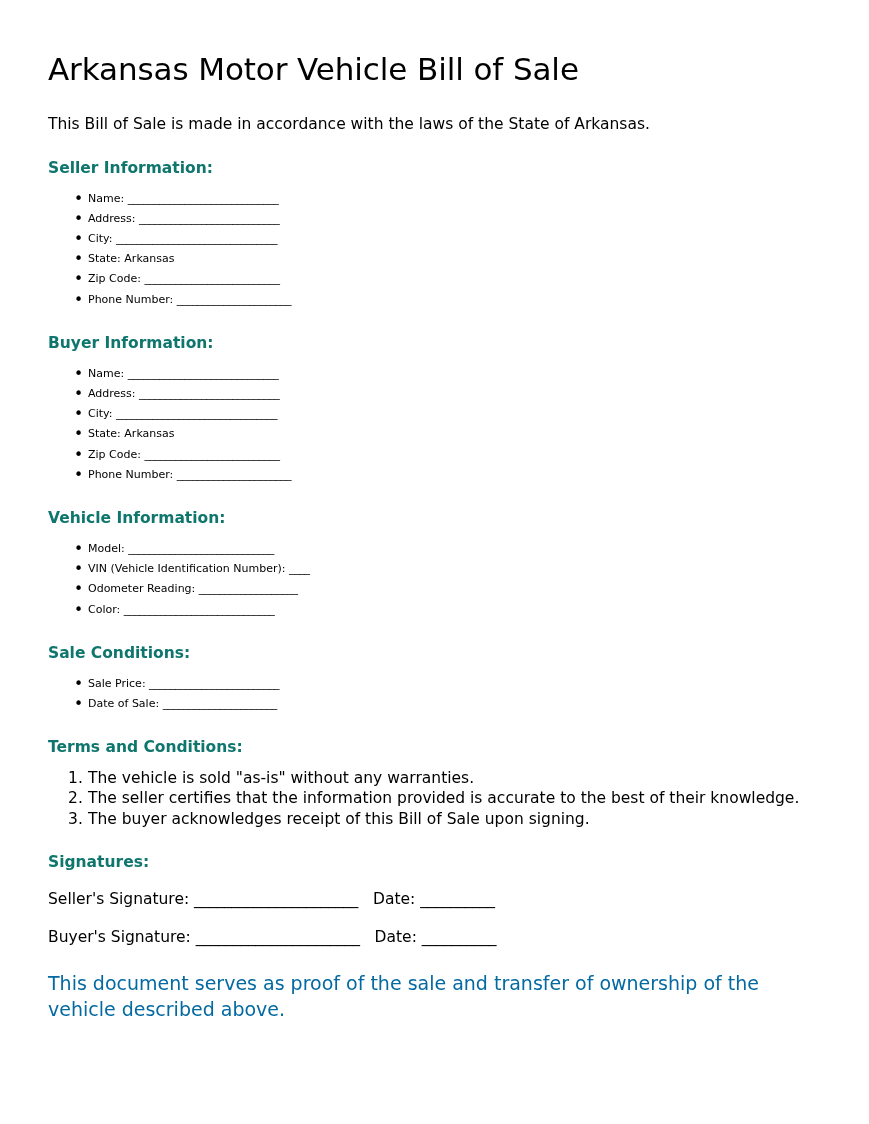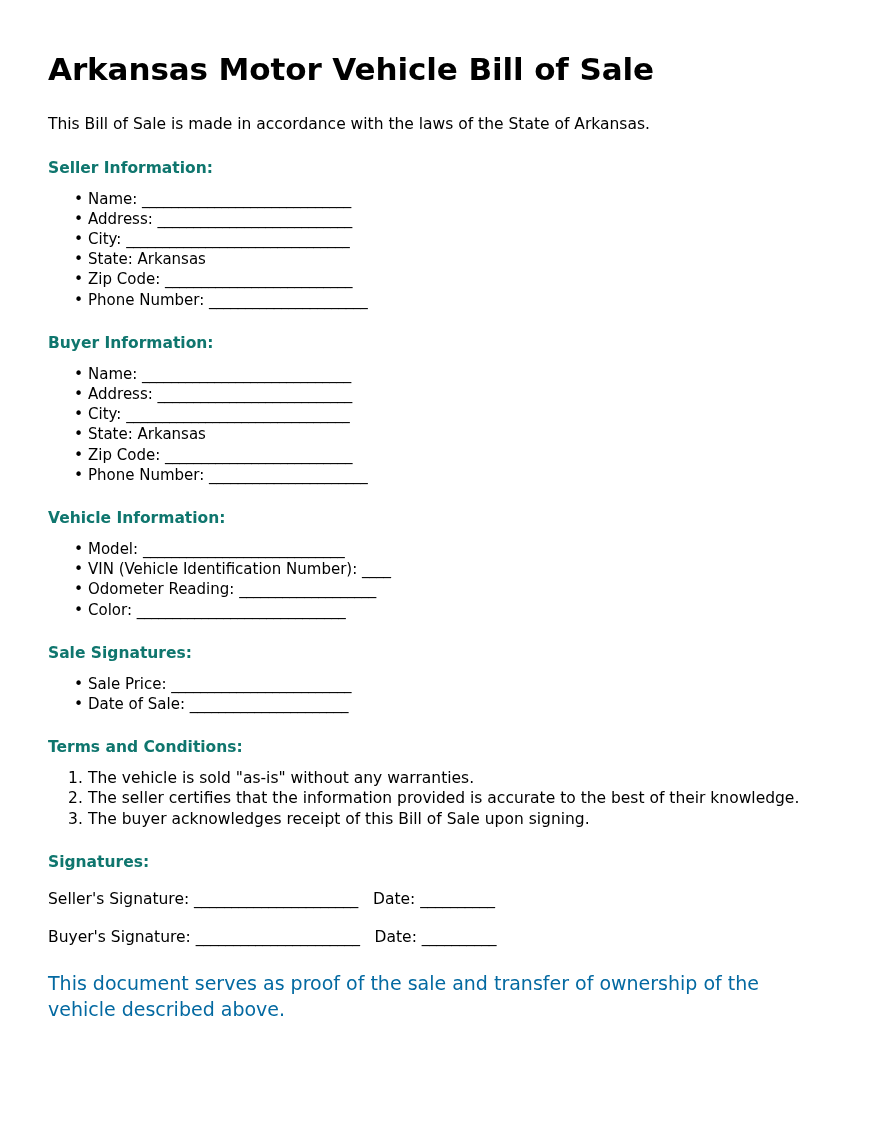--- a/index.html
+++ b/index.html
@@ -28,21 +28,21 @@
   .content {
     position: absolute;
     left: 48px;
     top: 52px;
     width: 772px;
   }
 
   
   .doc-title {
     font-size: 31px;
-    font-weight: bold;
+    font-weight: normal;
     letter-spacing: -0.1px;
     line-height: 1.15;
     margin: 0 0 0 0;
     color: #000;
   }
 
   
   .intro {
     font-size: 15.5px;
     line-height: 1.35;
@@ -59,21 +59,21 @@
   }
 
   
   ul.field-list {
     list-style: none;
     margin: 12px 0 0 0;
     padding: 0;
   }
   ul.field-list > li {
     position: relative;
-    font-size: 15px;
+    font-size: 11px;
     line-height: 20.2px;
     padding-left: 40px;
     color: #000;
     white-space: nowrap;
   }
   ul.field-list > li::before {
     content: "\2022";
     position: absolute;
     left: 26px;
     top: 0;
@@ -177,21 +177,21 @@
     </ul>
 
     <h2 class="section-heading">Vehicle Information:</h2>
     <ul class="field-list">
       <li><span>Model:</span> <span class="blank">____________________________</span></li>
       <li><span>VIN (Vehicle Identification Number):</span> <span class="blank">____</span></li>
       <li><span>Odometer Reading:</span> <span class="blank">___________________</span></li>
       <li><span>Color:</span> <span class="blank">_____________________________</span></li>
     </ul>
 
-    <h2 class="section-heading">Sale Signatures:</h2>
+    <h2 class="section-heading">Sale Conditions:</h2>
     <ul class="field-list">
       <li><span>Sale Price:</span> <span class="blank">_________________________</span></li>
       <li><span>Date of Sale:</span> <span class="blank">______________________</span></li>
     </ul>
 
     <h2 class="section-heading">Terms and Conditions:</h2>
     <ol class="terms-list">
       <li>The vehicle is sold "as-is" without any warranties.</li>
       <li>The seller certifies that the information provided is accurate to the best of their knowledge.</li>
       <li>The buyer acknowledges receipt of this Bill of Sale upon signing.</li>

